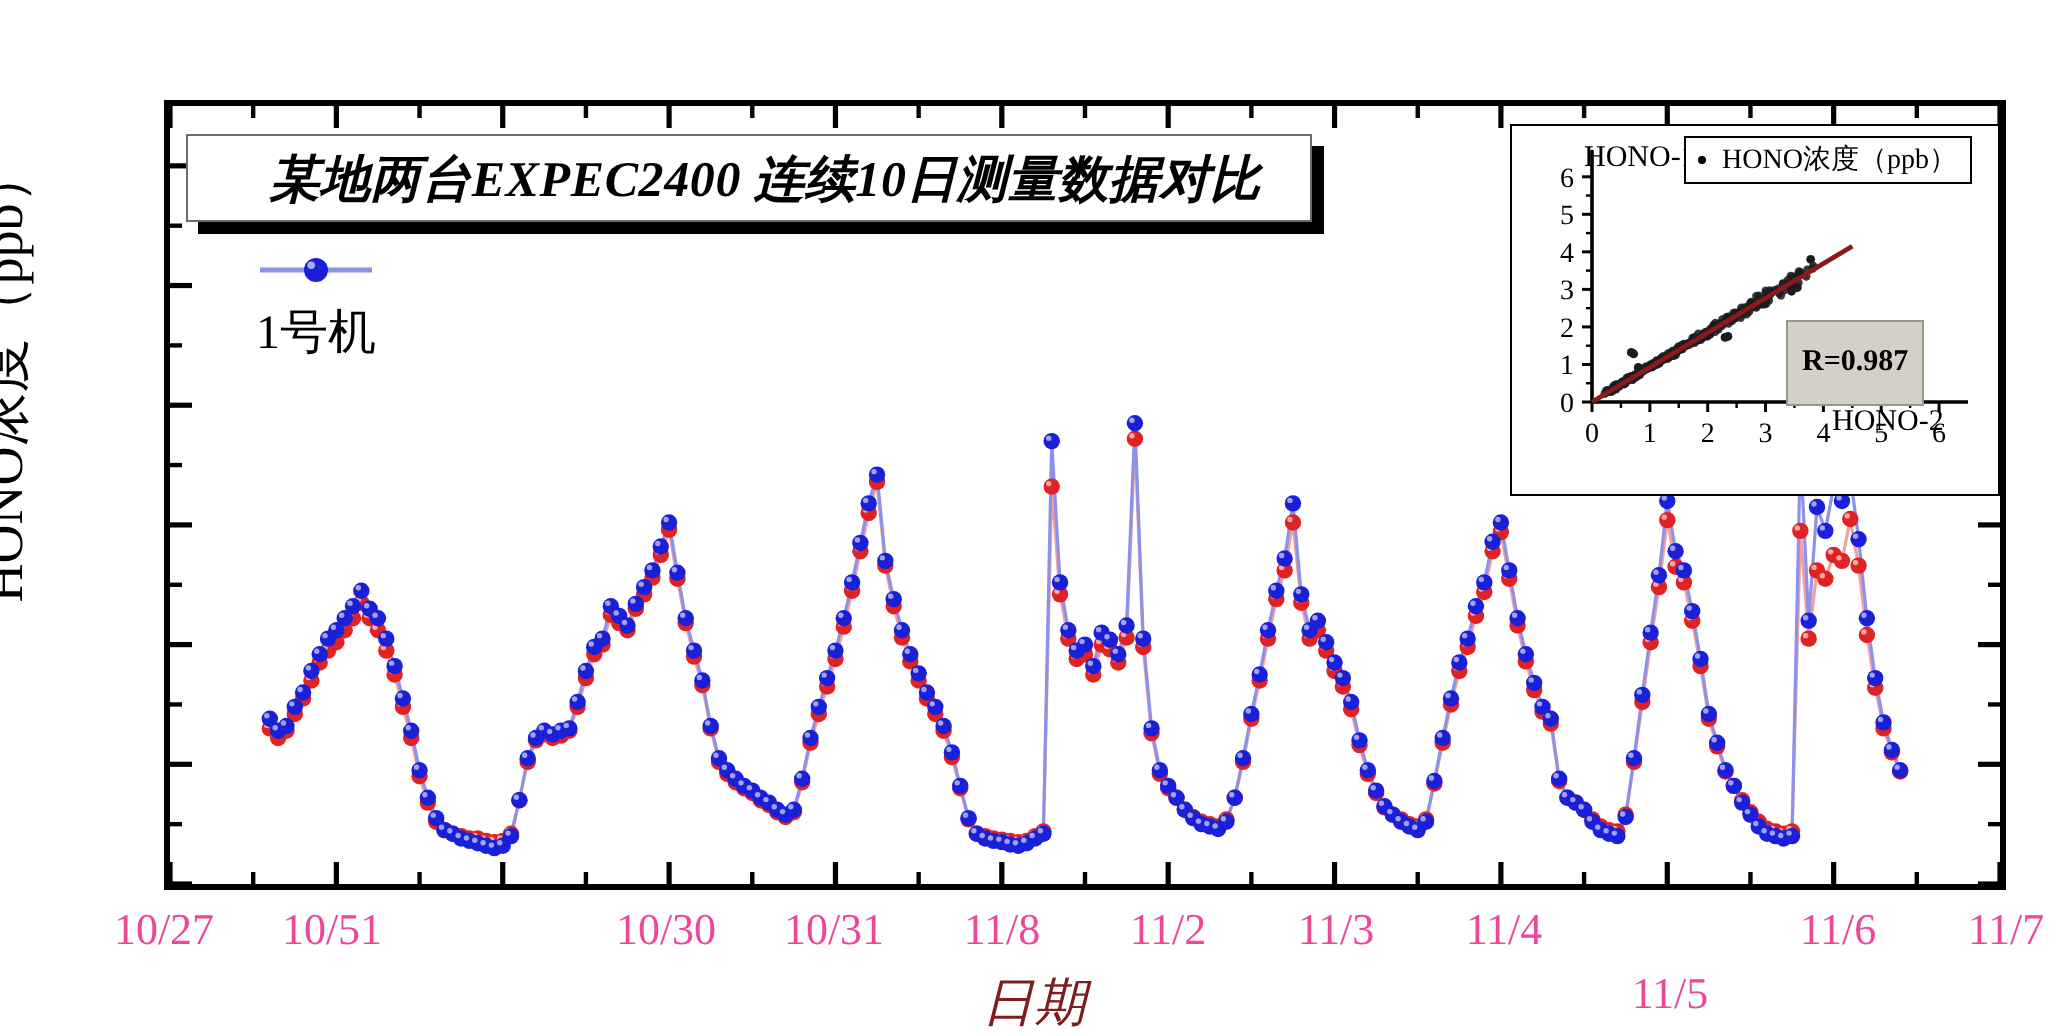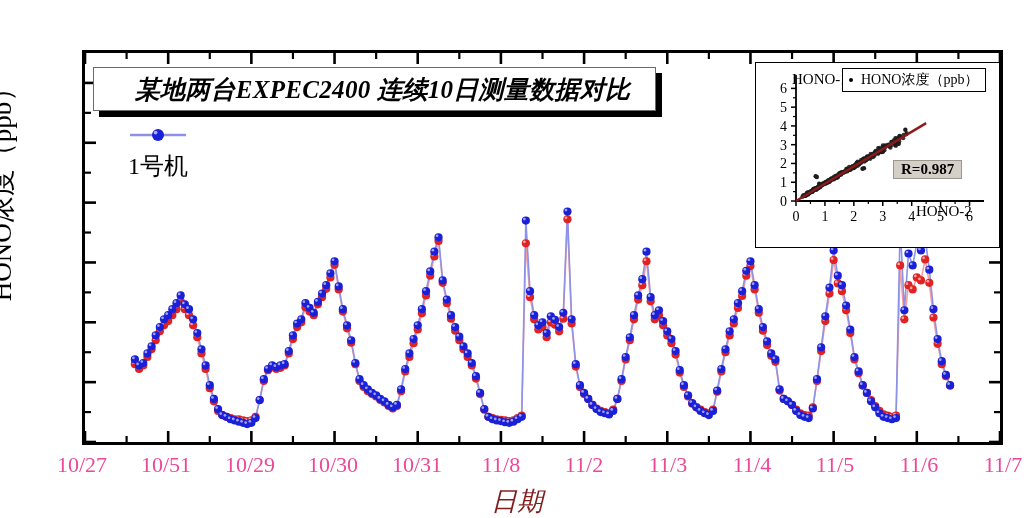--- a/index.html
+++ b/index.html
@@ -112,42 +112,41 @@
     display:flex; align-items:center; gap:8px;
     padding: 0 7px 0 6px;
   }
   #inset-legend-dot { width:4px; height:4px; border-radius:50%; background:#000; display:block; }
   #inset-legend-label { font-size: 14px; color:#000; white-space:nowrap; }
   #r-box {
     position:absolute;
     left: 137px; top: 97px;
     background:#d4d0c8;
     border:1px solid #9a968e;
-    padding: 0 7px;
+    padding: 12px 7px;
     font-size: 15px; font-weight:bold; color:#000;
     white-space:nowrap;
   }
 </style>
 </head>
 <body>
 
 <div id="root">
 
   <div id="y-axis-label">HONO浓度（ppb）</div>
 
   <div class="xtick" style="left:22px;">10/27</div>
   <div class="xtick" style="left:106px;">10/51</div>
-  <div class="xtick" style="left:190px;">10/29</div>
   <div class="xtick" style="left:273px;">10/30</div>
   <div class="xtick" style="left:357px;">10/31</div>
   <div class="xtick" style="left:441px;">11/8</div>
   <div class="xtick" style="left:524px;">11/2</div>
   <div class="xtick" style="left:608px;">11/3</div>
   <div class="xtick" style="left:692px;">11/4</div>
-  <div class="xtick" style="left:775px;">11/5</div>
+  <div class="xtick" style="left:775px;margin-top:32px;">11/5</div>
   <div class="xtick" style="left:859px;">11/6</div>
   <div class="xtick" style="left:943px;">11/7</div>
 
   <div id="x-axis-label">日期</div>
 
   <div id="plot-frame">
     <svg id="plot-svg" width="915" height="389">
         <g>
           <line x1="0" y1="389" x2="0" y2="378" stroke="#000" stroke-width="2.6"></line>
           <line x1="0" y1="0" x2="0" y2="11" stroke="#000" stroke-width="2.6"></line>

